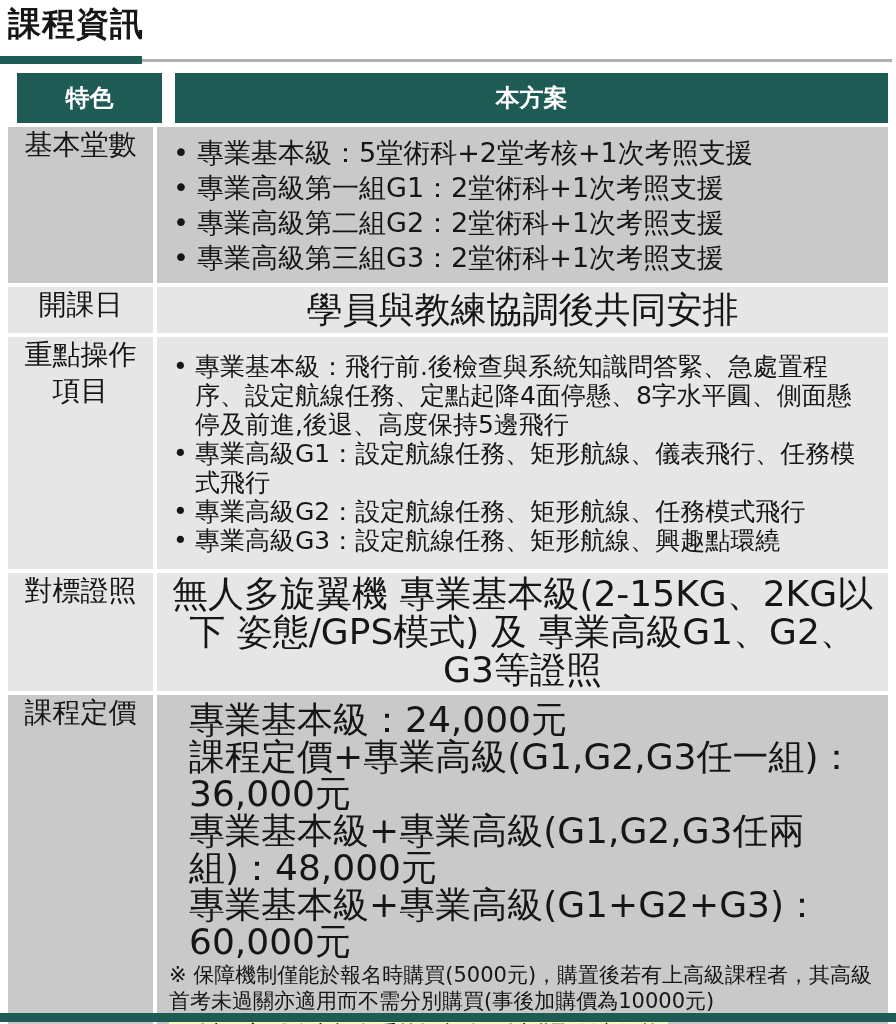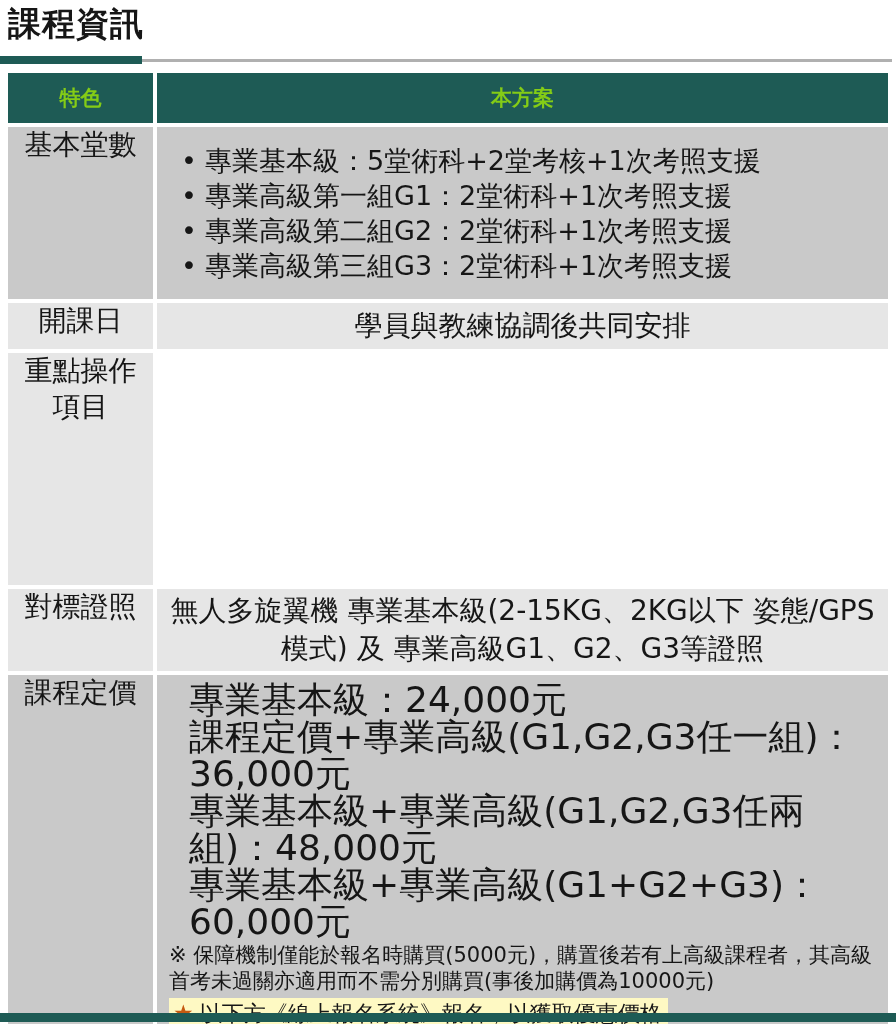--- a/index.html
+++ b/index.html
@@ -28,45 +28,45 @@
     flex:0 0 145px;
     display:flex;align-items:flex-start;justify-content:center;
     text-align:center;
     font-size:28px;line-height:36px;
   }
   .cl .lbl{display:block;max-width:118px;}
   .cr{flex:1;display:flex;flex-direction:column;justify-content:center;min-width:0;}
 
   .row.header{margin-top:0;}
   .row.header .cl,.row.header .cr{
-    background:#1E5B55;color:#84cc16;
-    font-weight:bold;font-size:21px;
+    background:#1E5B55;color:#ffffff;
+    font-weight:bold;font-size:24px;
     min-height:50px;
-    align-items:center;justify-content:center;
+    align-items:center;justify-content:center;margin-left:9px;
   }
   .row.header .cr{flex-direction:row;}
 
   .shade-a .cl,.shade-a .cr{background:#C9C9C9;}
   .shade-b .cl,.shade-b .cr{background:#E6E6E6;}
 
   .r1{min-height:140px;}
   .r2{min-height:46px;}
   .r3{min-height:88px;}
   .r4{min-height:232px;}
   .r5{min-height:44px;}
   .r6{min-height:82px;}
   .r7{min-height:226px;}
 
-  ul.bullets{margin:12px;padding:4px 8px 4px 12px;list-style:none;font-size:27px;line-height:35px;}
+  ul.bullets{margin:4px;padding:4px 8px 4px 12px;list-style:none;font-size:27px;line-height:35px;}
   ul.bullets li{display:flex;}
   ul.bullets li::before{content:"\2022";flex:0 0 24px;}
   .r4 ul.bullets{font-size:25px;line-height:29px;padding-top:6px;padding-bottom:6px;}
   .r4 ul.bullets li::before{flex:0 0 22px;}
 
-  .center-text{font-size:28px;line-height:38px;text-align:center;padding:2px 10px;}
+  .center-text{font-size:36px;line-height:38px;text-align:center;padding:2px 10px;}
   .r2 .center-text,.r5 .center-text{line-height:34px;}
 
   .pricing{padding:6px 4px 6px 12px;}
   .price-line{font-size:36px;line-height:37px;margin-left:20px;}
   .note{font-size:21px;line-height:26px;margin-top:2px;padding-right:4px;}
   .highlight{
     display:inline-block;align-self:flex-start;
     background:#fef9c3;
     font-size:22px;line-height:28px;
     margin-top:4px;padding:1px 6px 1px 2px;
@@ -113,20 +113,28 @@
     <div class="cr">
       <div class="center-text">學員與教練協調後共同安排</div>
     </div>
   </div>
 
 
   <div class="row shade-b r4">
     <div class="cl">
         <span class="lbl">重點操作項目</span>
       </div>
+    <div class="cr">
+      <ul class="bullets">
+        <li>專業基本級：飛行前.後檢查與系統知識問答緊、急處置程序、設定航線任務、定點起降4面停懸、8字水平圓、側面懸停及前進,後退、高度保持5邊飛行</li>
+        <li>專業高級G1：設定航線任務、矩形航線、儀表飛行、任務模式飛行</li>
+        <li>專業高級G2：設定航線任務、矩形航線、任務模式飛行</li>
+        <li>專業高級G3：設定航線任務、矩形航線、興趣點環繞</li>
+      </ul>
+    </div>
   </div>
 
 
   <div class="row shade-b r6">
     <div class="cl">
         <span class="lbl">對標證照</span>
       </div>
     <div class="cr">
       <div class="center-text">無人多旋翼機 專業基本級(2-15KG、2KG以下 姿態/GPS模式) 及 專業高級G1、G2、G3等證照</div>
     </div>

